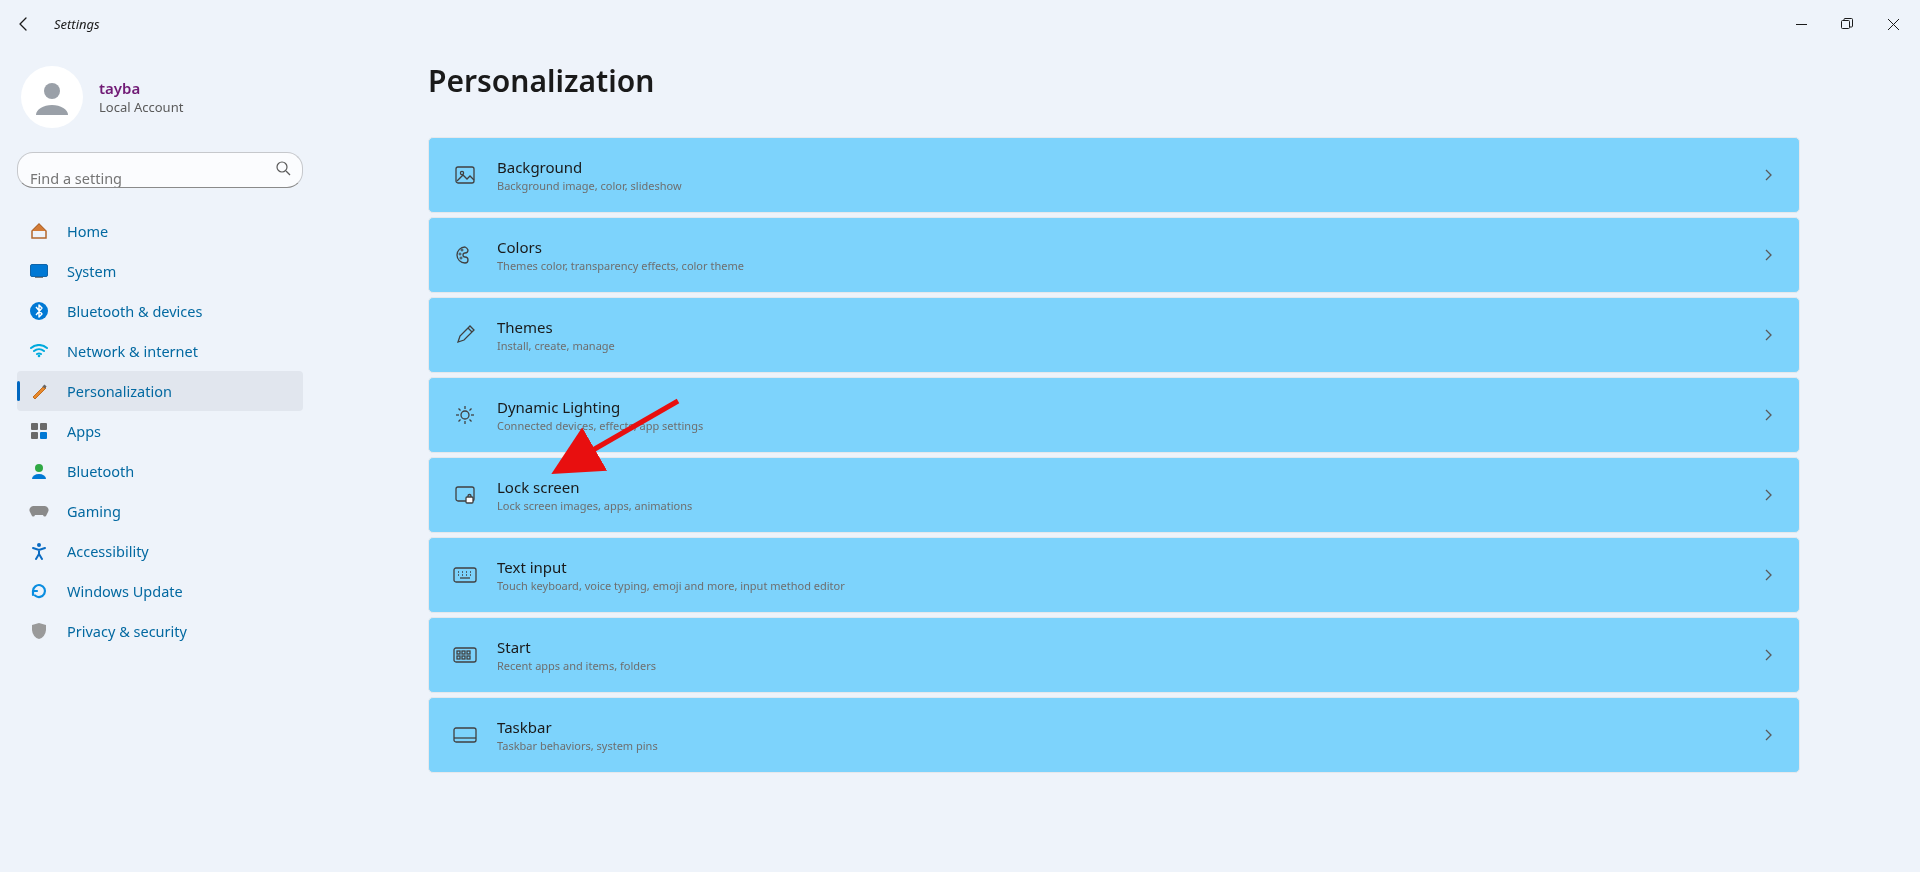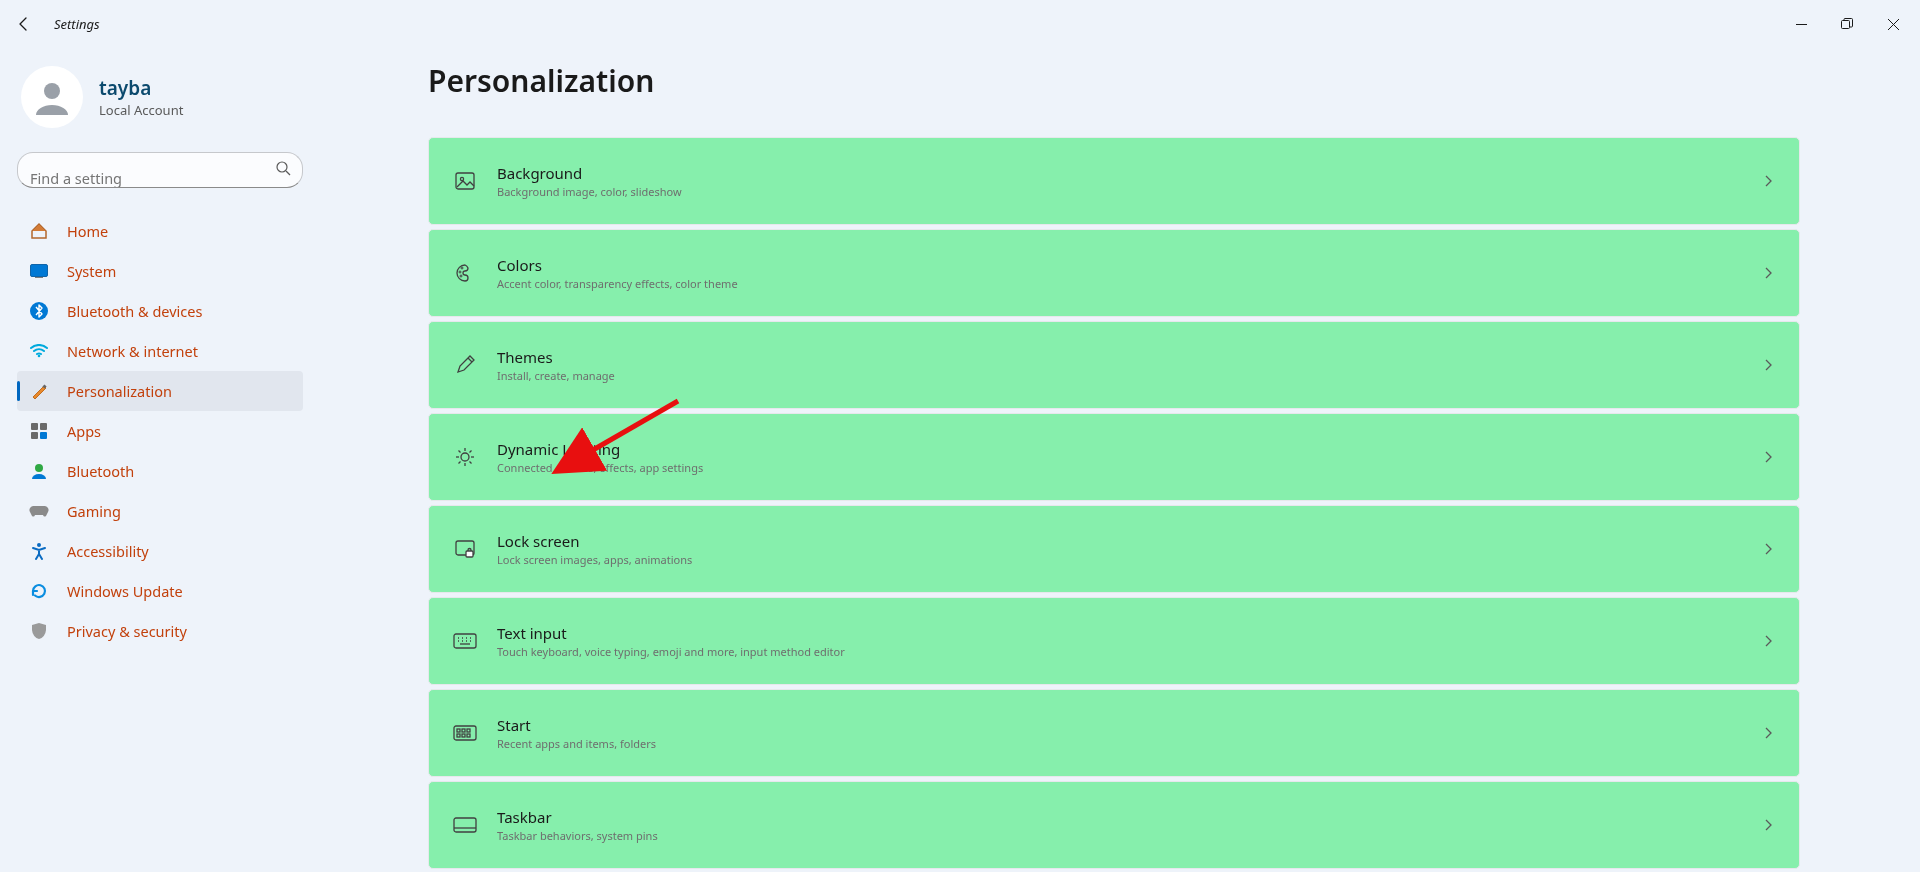--- a/index.html
+++ b/index.html
@@ -13,38 +13,38 @@
   .caption-btn { width: 46px; height: 32px; display:flex; align-items:center; justify-content:center; }
   .caption-btn svg { stroke: #1a1a1a; }
 
   .content { display:flex; height: calc(100% - 48px); }
 
   
   .sidebar { width: 320px; padding: 0 17px 10px 17px; display:flex; flex-direction:column; }
   .profile { display:flex; align-items:center; gap: 16px; padding: 18px 4px 24px 4px; }
   .avatar { width: 62px; height: 62px; border-radius:50%; background:#fff; display:flex; align-items:center; justify-content:center; }
   .avatar svg { fill:#9aa0a8; }
-  .profile-name { font-size: 19px; font-weight:600; color:#0c4a6e; }
+  .profile-name { font-size: 15px; font-weight:600; color:#701a75; }
   .profile-sub { font-size: 13px; color:#5a5a5a; }
 
   .searchbox { position:relative; margin-bottom: 22px; }
   .searchbox input { width:100%; height:36px; border:1px solid #c6c8cc; border-bottom:1.5px solid #8a8a8a; border-radius:16px; background:#fbfcfe; padding:15px 40px 0 12px; font-size:14.5px; color:#1a1a1a; outline:none; }
   .searchbox .icon { position:absolute; right:12px; top:50%; transform:translateY(-50%); }
 
   .nav { display:flex; flex-direction:column; gap:0; }
-  .nav-item { display:flex; align-items:center; gap:18px; height:40px; padding:0 12px; border-radius:4px; font-size:14.5px; color:#c2410c; position:relative; }
+  .nav-item { display:flex; align-items:center; gap:18px; height:40px; padding:0 12px; border-radius:4px; font-size:14.5px; color:#0369a1; position:relative; }
   .nav-item .nav-icon { width:20px; height:20px; display:flex; align-items:center; justify-content:center; }
   .nav-item.active { background:#e1e6ee; }
   .nav-item.active::before { content:""; position:absolute; left:0; top:10px; bottom:10px; width:3px; border-radius:2px; background:#0067c0; }
 
   
   .main { flex:1; padding: 12px 120px 20px 108px; overflow-y:auto; }
   .page-title { font-size:30px; font-weight:600; color:#1a1a1a; margin-bottom: 36px; }
 
-  .card { background:#86efac; border:1px solid #e6e8ec; border-radius:5px; height:88px; display:flex; align-items:center; padding:0 22px; margin-bottom:4px; cursor:pointer; }
+  .card { background:#7dd3fc; border:1px solid #e6e8ec; border-radius:5px; height:76px; display:flex; align-items:center; padding:0 22px; margin-bottom:4px; cursor:pointer; }
   .card .card-icon { width:28px; display:flex; align-items:center; justify-content:center; margin-right:18px; }
   .card .card-icon svg { stroke:#404040; fill:none; }
   .card-texts { flex:1; display:flex; flex-direction:column; }
   .card-title { font-size:15px; color:#1a1a1a; }
   .card-sub { font-size:11px; color:#6e6e6e; margin-top:1px; }
   .chev { width:18px; display:flex; align-items:center; justify-content:center; }
 
   
   .arrow-annot { position:absolute; left:578px; top:396px; pointer-events:none; }
   .arrow-annot svg { overflow:visible; }
@@ -233,21 +233,21 @@
       <span class="card-icon">
           <svg width="22" height="22" viewBox="0 0 22 22">
             <path d="M11 3 a8 8 0 1 0 0 16 a3 3 0 0 0 0 -6 a2 2 0 0 1 0 -4 a3 3 0 0 0 3 -3 a6 6 0 0 0 -3 -3 Z" stroke-width="1.3"></path>
             <circle cx="6" cy="10" r="1" stroke-width="1"></circle>
             <circle cx="8" cy="6" r="1" stroke-width="1"></circle>
             <circle cx="7" cy="14" r="1" stroke-width="1"></circle>
           </svg>
         </span>
       <div class="card-texts">
         <div class="card-title">Colors</div>
-        <div class="card-sub">Accent color, transparency effects, color theme</div>
+        <div class="card-sub">Themes color, transparency effects, color theme</div>
       </div>
       <span class="chev">
           <svg width="10" height="14" viewBox="0 0 10 14">
             <path d="M3 2 L8 7 L3 12" stroke="#5a5a5a" stroke-width="1.3" fill="none"></path>
           </svg>
         </span>
     </div>
 
     <div class="card">
       <span class="card-icon">

